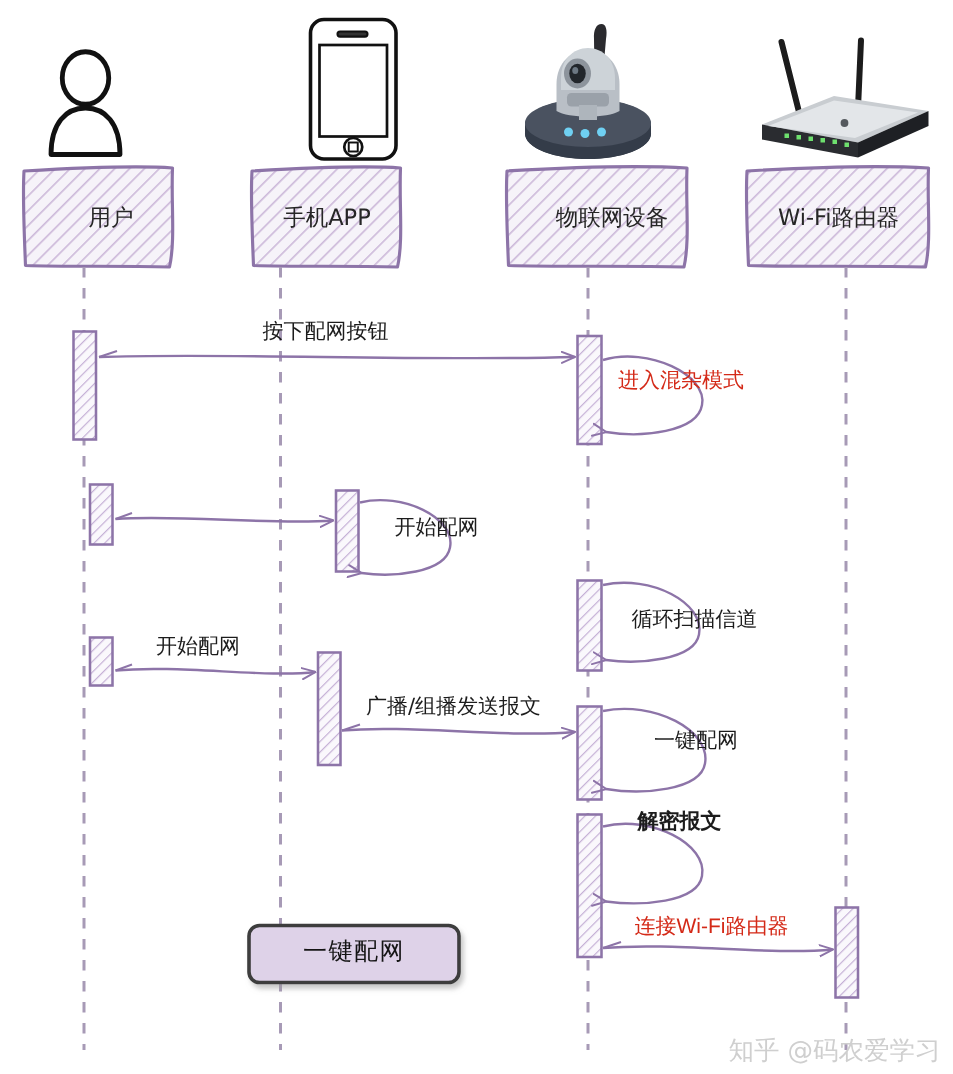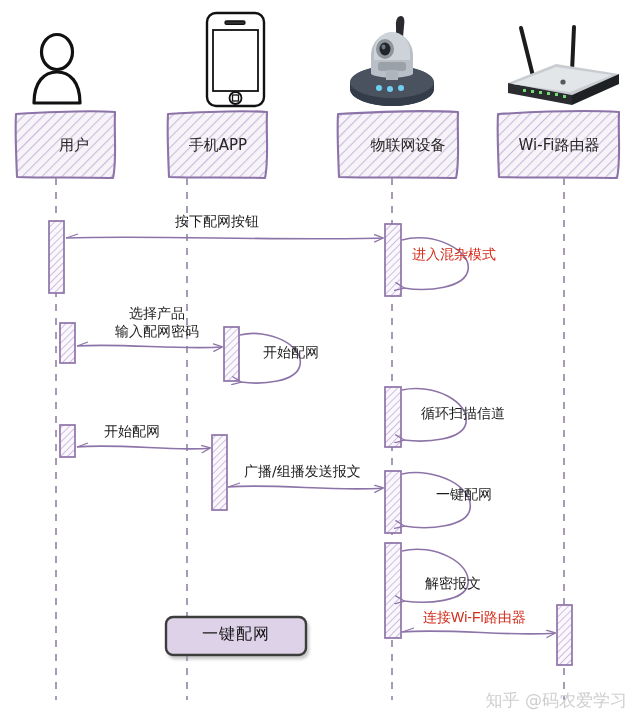--- a/index.html
+++ b/index.html
@@ -233,36 +233,32 @@
 
   <div class="actor-label" style="left:16px;  top:136px; width:116px;">用户</div>
   <div class="actor-label" style="left:168px; top:136px; width:100px;">手机APP</div>
   <div class="actor-label" style="left:338px; top:136px; width:140px;">物联网设备</div>
   <div class="actor-label mono" style="left:498px; top:136px; width:122px;">Wi-Fi路由器</div>
 
   <div class="lbl msg" style="left:175px; top:214px;">按下配网按钮</div>
 
   <div class="lbl red" style="left:412px; top:247px;">进入混杂模式</div>
 
-  <div class="lbl msg two-line" style="left:97px; top:305px; width:120px;">
-    <div>选择产品</div>
-    <div>输入配网密码</div>
-  </div>
 
   <div class="lbl msg" style="left:263px; top:345px;">开始配网</div>
 
   <div class="lbl msg" style="left:421px; top:406px;">循环扫描信道</div>
 
   <div class="lbl msg" style="left:104px; top:424px;">开始配网</div>
 
   <div class="lbl msg" style="left:244px; top:464px;">广播/组播发送报文</div>
 
   <div class="lbl msg" style="left:436px; top:487px;">一键配网</div>
 
-  <div class="lbl msg" style="left:425px; top:576px;">解密报文</div>
+  <div class="lbl msg" style="left:425px; top:541px;font-weight:bold;">解密报文</div>
 
   <div class="lbl red mono" style="left:423px; top:610px;">连接Wi-Fi路由器</div>
 
   <div class="title-box-label" style="left:174px; top:624px; width:124px; text-align:center;">一键配网</div>
 
   <div class="watermark">知乎 @码农爱学习</div>
 
 </div>
 
 </body></html>

